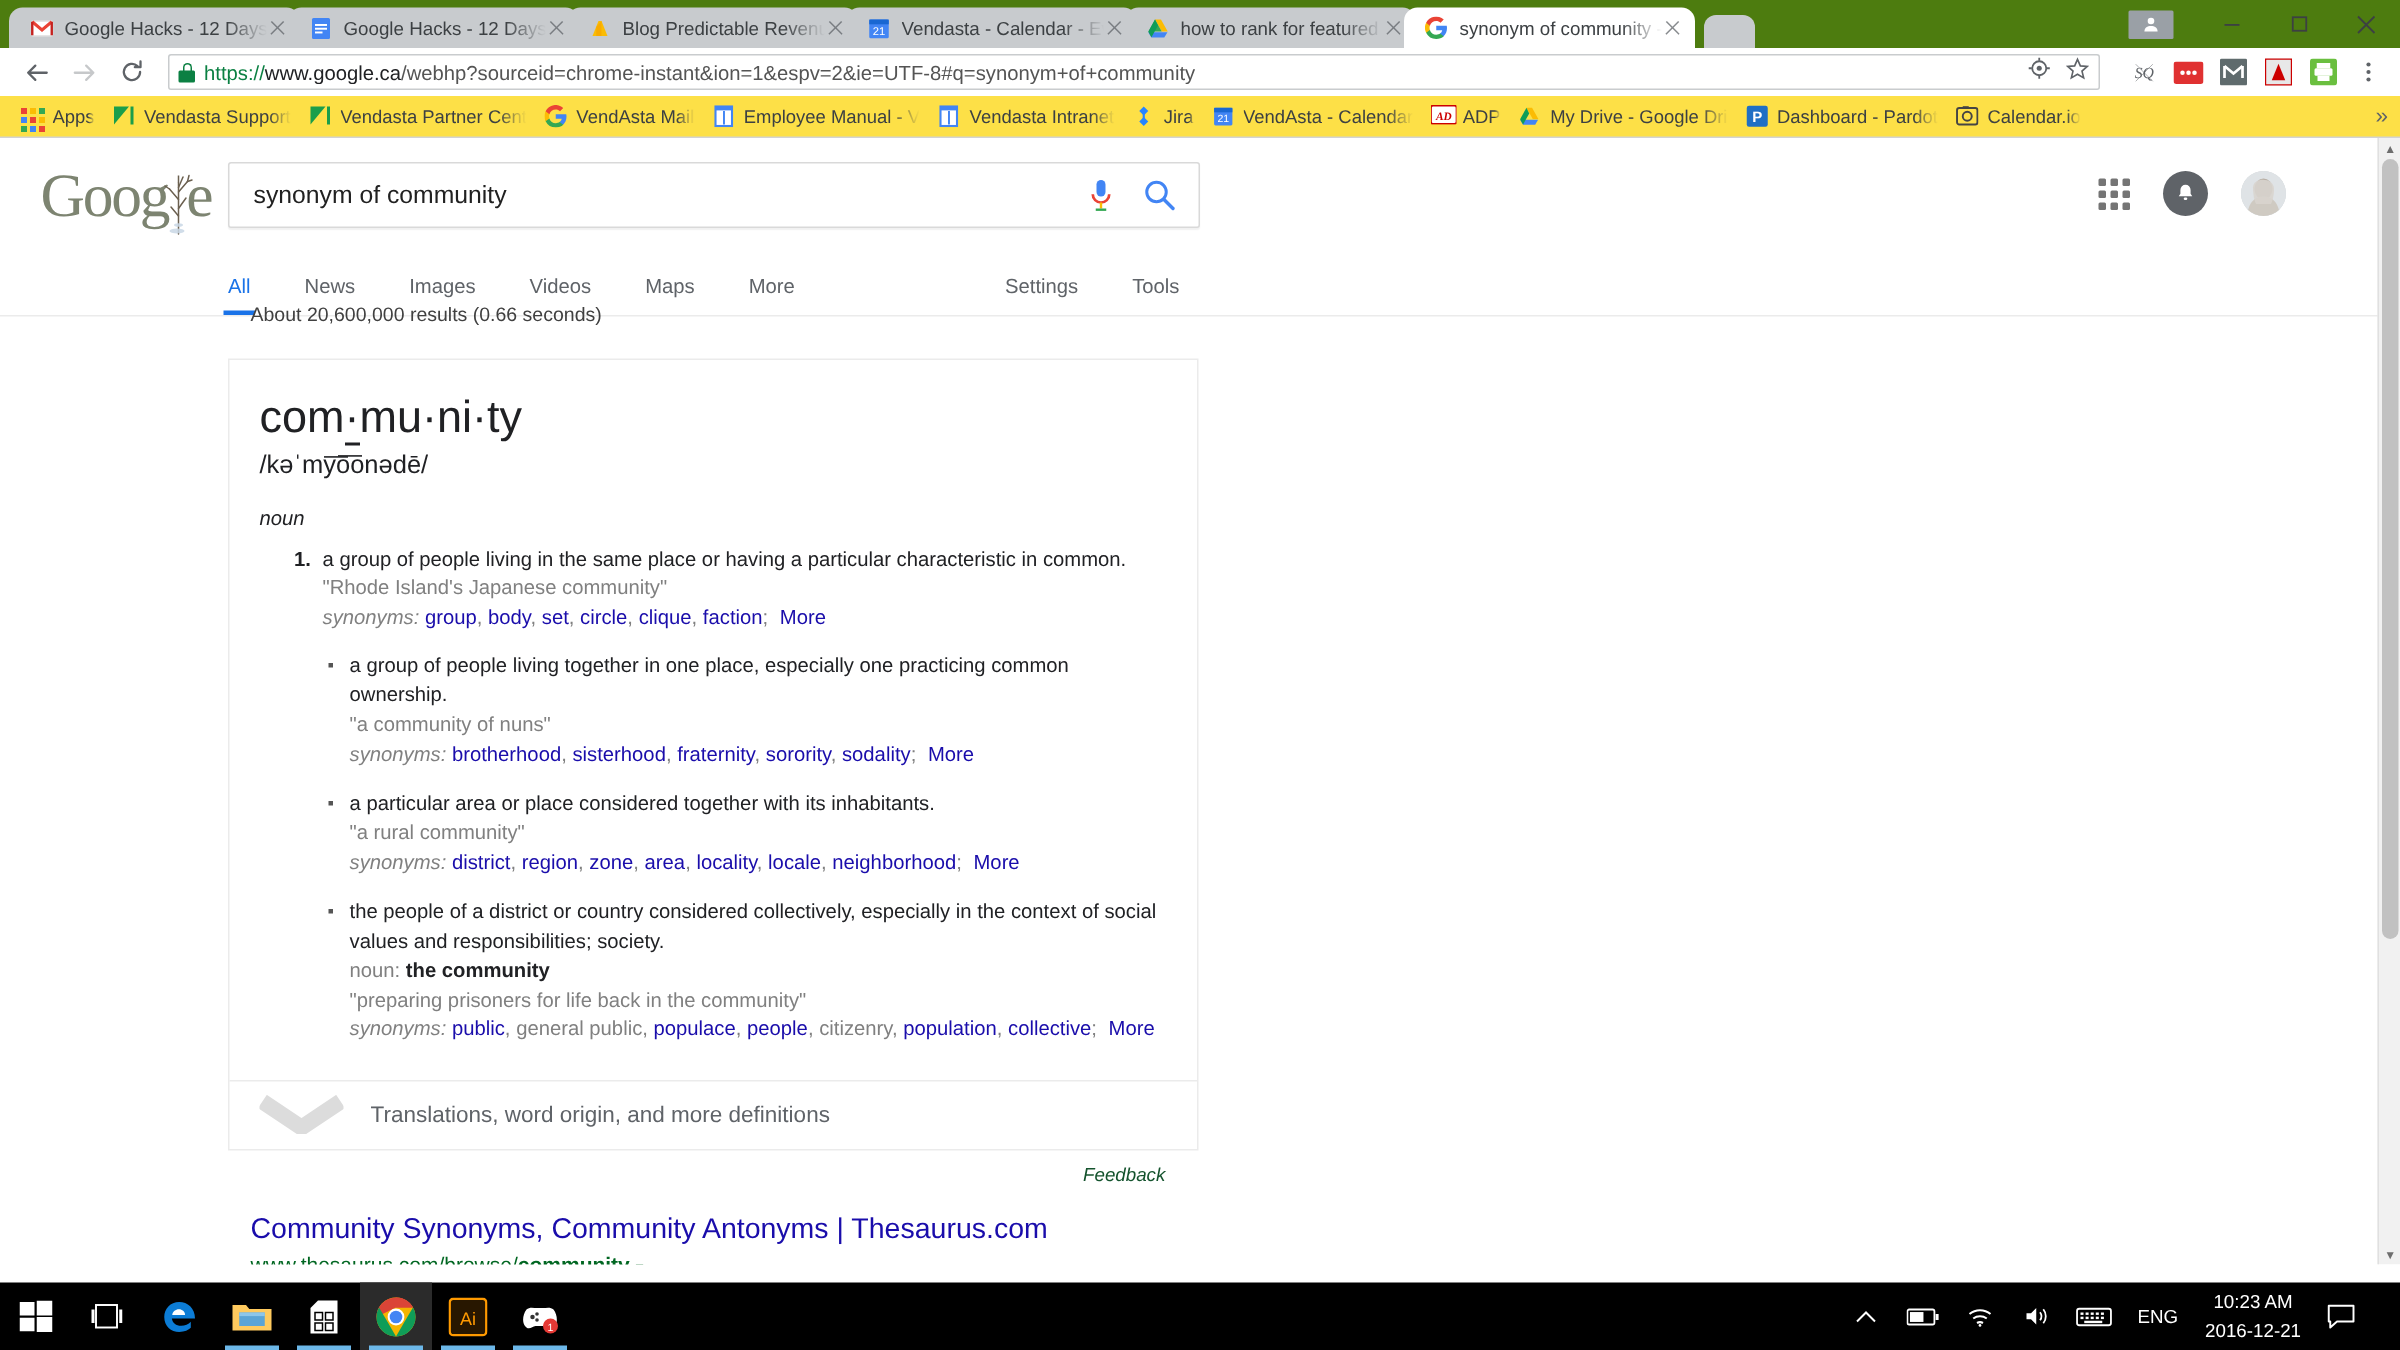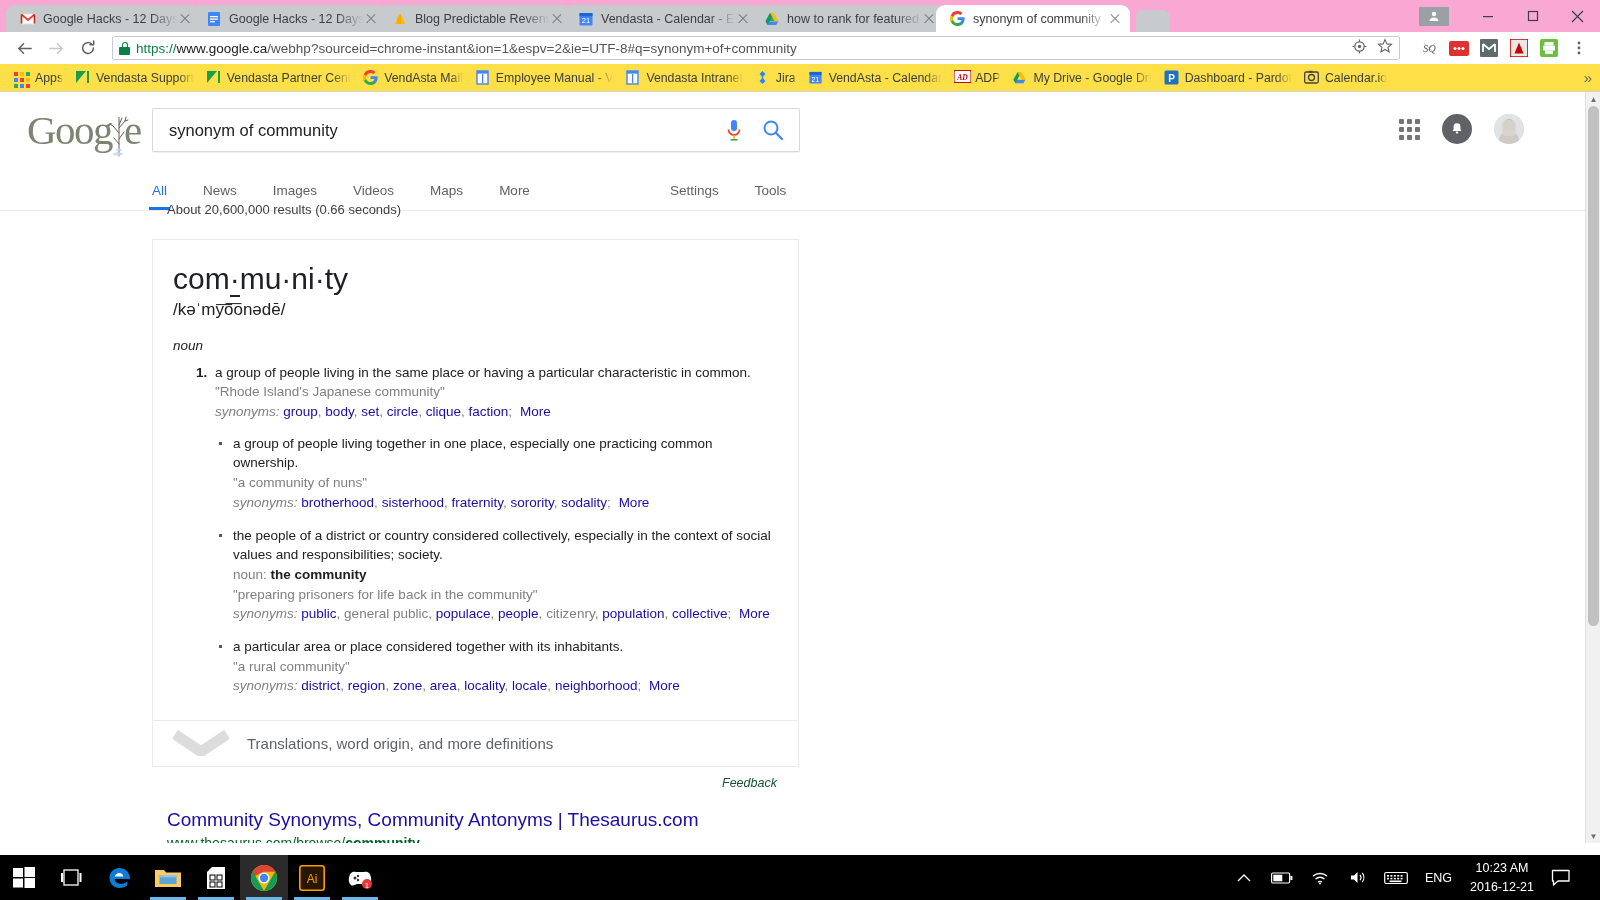--- a/index.html
+++ b/index.html
@@ -7,21 +7,21 @@
   body {
     width:1600px; height:900px; overflow:hidden;
     font-family:"Liberation Sans", sans-serif;
     background:#fff; position:relative;
   }
 
   
   .chrome { width:1600px; background:#d6d9dc; }
 
   
-  .tabstrip { height:32px; background:#f9a8d4; display:flex; align-items:flex-end; padding-left:6px; position:relative; }
+  .tabstrip { height:32px; background:#4d7c0f; display:flex; align-items:flex-end; padding-left:6px; position:relative; }
   .tab {
     position:relative; height:27px; width:194px; display:flex; align-items:center;
     background:#c8cbce; margin-right:-8px;
     border-top-left-radius:9px; border-top-right-radius:9px;
     padding:0 8px 0 14px; font-size:12px; color:#3c4043;
     transform: skewX(0deg);
   }
   .tab.active { background:#fff; z-index:5; }
   .tab .favicon { width:16px; height:16px; flex:0 0 16px; margin-right:7px; position:relative; }
   .tab .tabtitle {
@@ -629,48 +629,48 @@
                 <span class="syn">brotherhood</span><span class="sep">,</span>
                 <span class="syn">sisterhood</span><span class="sep">,</span>
                 <span class="syn">fraternity</span><span class="sep">,</span>
                 <span class="syn">sorority</span><span class="sep">,</span>
                 <span class="syn">sodality</span><span class="sep">;</span>
                 <span class="more">More</span>
               </div>
             </li>
 
             <li>
+              <div class="defline">a particular area or place considered together with its inhabitants.</div>
+              <div class="example">"a rural community"</div>
+              <div class="synline">
+                <span class="lbl">synonyms:</span>
+                <span class="syn">district</span><span class="sep">,</span>
+                <span class="syn">region</span><span class="sep">,</span>
+                <span class="syn">zone</span><span class="sep">,</span>
+                <span class="syn">area</span><span class="sep">,</span>
+                <span class="syn">locality</span><span class="sep">,</span>
+                <span class="syn">locale</span><span class="sep">,</span>
+                <span class="syn">neighborhood</span><span class="sep">;</span>
+                <span class="more">More</span>
+              </div>
+            </li>
+
+            <li>
               <div class="defline">the people of a district or country considered collectively, especially in the context of social values and responsibilities; society.</div>
               <div class="subnoun"><span>noun:</span> <b>the community</b></div>
               <div class="example">"preparing prisoners for life back in the community"</div>
               <div class="synline">
                 <span class="lbl">synonyms:</span>
                 <span class="syn">public</span><span class="sep">,</span>
                 <span class="syn plain">general public</span><span class="sep">,</span>
                 <span class="syn">populace</span><span class="sep">,</span>
                 <span class="syn">people</span><span class="sep">,</span>
                 <span class="syn plain">citizenry</span><span class="sep">,</span>
                 <span class="syn">population</span><span class="sep">,</span>
                 <span class="syn">collective</span><span class="sep">;</span>
-                <span class="more">More</span>
-              </div>
-            </li>
-
-            <li>
-              <div class="defline">a particular area or place considered together with its inhabitants.</div>
-              <div class="example">"a rural community"</div>
-              <div class="synline">
-                <span class="lbl">synonyms:</span>
-                <span class="syn">district</span><span class="sep">,</span>
-                <span class="syn">region</span><span class="sep">,</span>
-                <span class="syn">zone</span><span class="sep">,</span>
-                <span class="syn">area</span><span class="sep">,</span>
-                <span class="syn">locality</span><span class="sep">,</span>
-                <span class="syn">locale</span><span class="sep">,</span>
-                <span class="syn">neighborhood</span><span class="sep">;</span>
                 <span class="more">More</span>
               </div>
             </li>
           </ul>
         </li>
       </ol>
     </div>
 
     <div class="dictfooter">
       <span class="chev">

